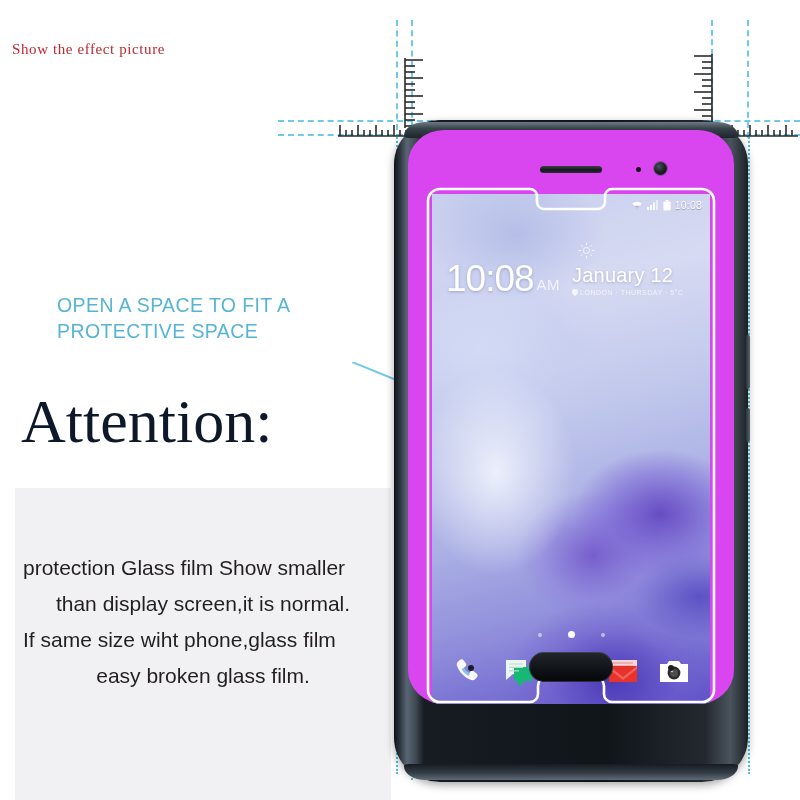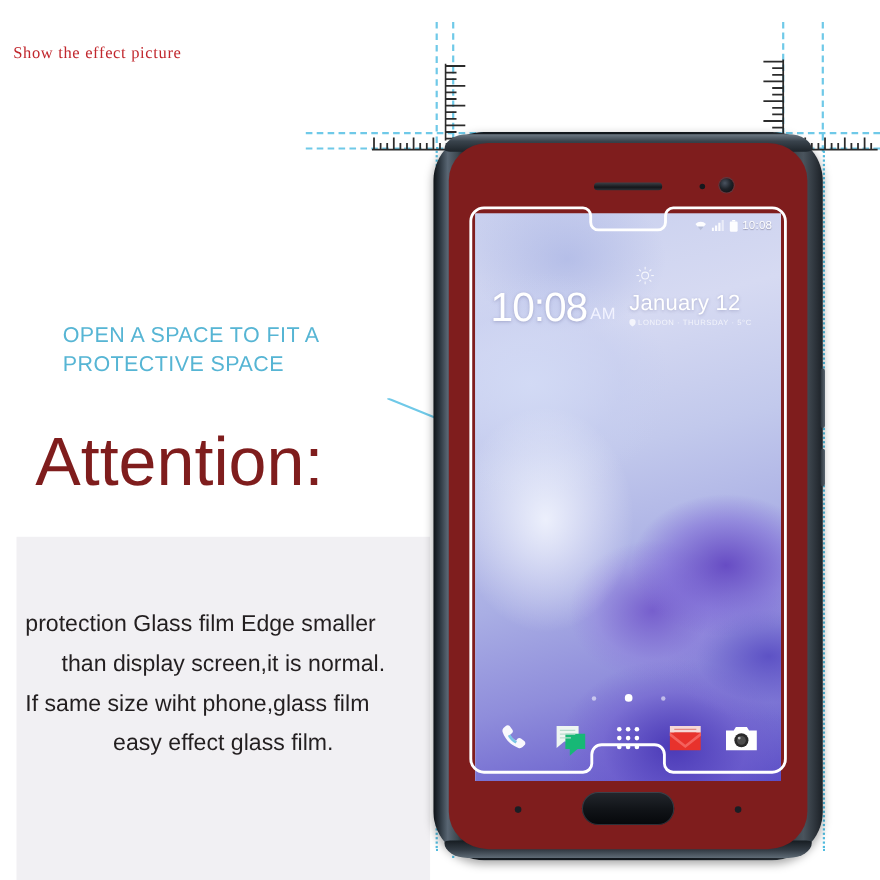--- a/index.html
+++ b/index.html
@@ -34,23 +34,23 @@
     color:#56b5d4;font-size:19.5px;line-height:26px;letter-spacing:.4px;
   }
   .callout-line{position:absolute;left:352px;top:342px;width:70px;height:30px;}
   .callout-dot{
     position:absolute;left:408px;top:349px;width:12px;height:12px;border-radius:50%;
     background:#4ecbef;
   }
 
   
   .attention{
-    position:absolute;left:32px;top:370px;
-    font-family:Liberation Sans, sans-serif;
-    font-size:62px;color:#7f1d1d;line-height:1;
+    position:absolute;left:21px;top:370px;
+    font-family:Liberation Serif, serif;
+    font-size:62px;color:#0f172a;line-height:1;
   }
 
   
   .warn-panel{
     position:absolute;left:15px;top:468px;width:376px;height:322px;
     background:#f1f0f3;
   }
   .warn-text{
     position:absolute;left:15px;top:530px;width:376px;
     text-align:center;color:#231f20;
@@ -78,23 +78,23 @@
     border-radius:40px 40px 10px 10px/26px 26px 4px 4px;
     background:linear-gradient(180deg,#6e7a85 0%,#39434c 40%,#1d242a 100%);
   }
   .phone-bottom-rim{
     position:absolute;left:10px;bottom:2px;width:334px;height:16px;
     border-radius:10px 10px 40px 40px/4px 4px 26px 26px;
     background:linear-gradient(0deg,#5f6b76 0%,#333c45 45%,#161c21 100%);
   }
   
   .phone-face{
-    position:absolute;left:14px;top:10px;width:326px;height:642px;
+    position:absolute;left:14px;top:10px;width:326px;height:574px;
     border-radius:36px/34px;
-    background:#7f1d1d;
+    background:#d946ef;
     overflow:hidden;
   }
   
   .screen{
     position:absolute;left:24px;top:64px;width:278px;height:516px;
     overflow:hidden;background:#cdd3f0;
   }
   .wallpaper{
     position:absolute;inset:0;
     background:
@@ -295,24 +295,24 @@
     <svg width="70" height="30" viewBox="0 0 70 30">
       <line x1="0" y1="0" x2="64" y2="26" stroke="#6fc9e8" stroke-width="2"></line>
     </svg>
   </div>
   <div class="callout-dot"></div>
 
   <div class="attention">Attention:</div>
 
   <div class="warn-panel"></div>
   <div class="warn-text">
-    <div class="l2">protection Glass film Edge smaller</div>
+    <div class="l2">protection Glass film Show smaller</div>
     <div>than display screen,it is normal.</div>
     <div class="l4">If same size wiht phone,glass film</div>
-    <div>easy effect glass film.</div>
+    <div>easy broken glass film.</div>
   </div>
 
   <div class="phone">
     <div class="phone-body"></div>
     <div class="phone-top-rim"></div>
     <div class="phone-bottom-rim"></div>
 
     <div class="side-btn" style="top:215px;height:54px;"></div>
     <div class="side-btn" style="top:288px;height:34px;"></div>
 

